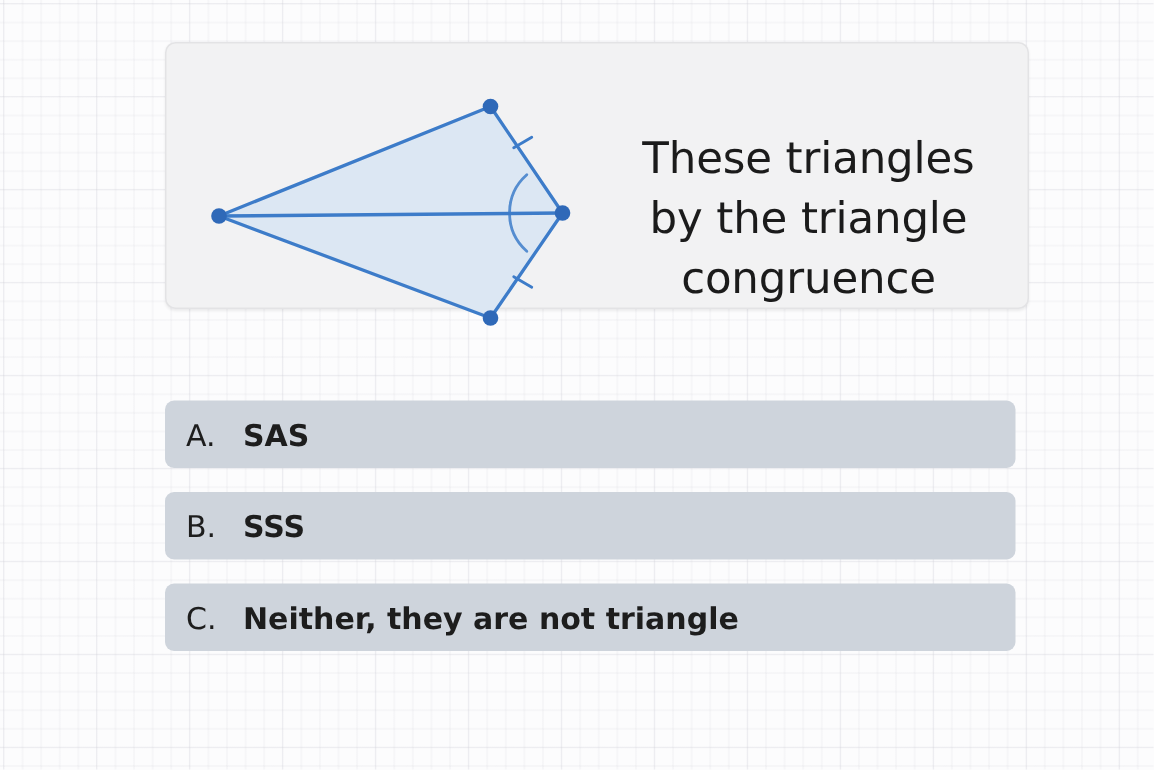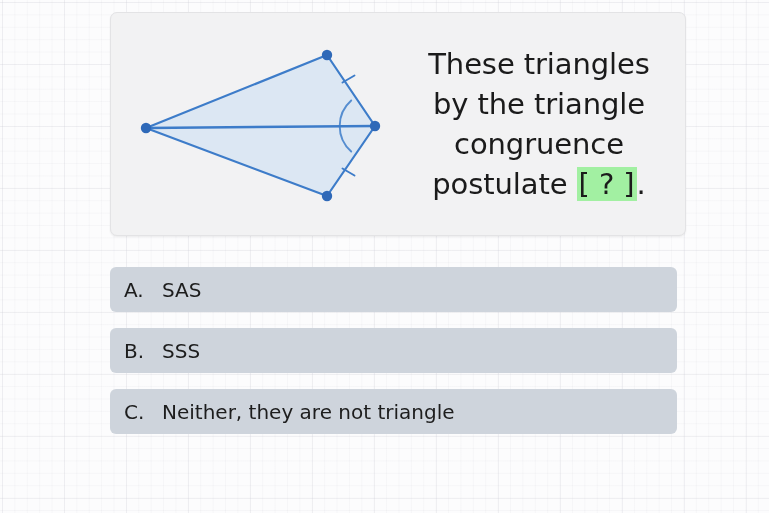--- a/index.html
+++ b/index.html
@@ -37,31 +37,31 @@
   #stage {
     position: absolute;
     inset: 0;
     z-index: 1;
   }
 
   
   #question-card {
     position: absolute;
     left: 110px;
-    top: 12px;
+    top: 28px;
     width: 576px;
-    height: 224px;
+    height: 178px;
     background: #f2f2f3;
     border: 1px solid #e3e3e5;
     border-radius: 7px;
     box-shadow: 0 1px 2px rgba(0,0,0,0.07);
     box-sizing: border-box;
     display: flex;
     flex-direction: row;
-    align-items: center;
+    align-items: flex-end;
   }
 
   #figure-pane {
     width: 290px;
     height: 100%;
     position: relative;
     flex: none;
   }
   #figure-pane svg {
     position: absolute;
@@ -101,20 +101,21 @@
   #option-row-a { top: 267px; }
   #option-row-b { top: 328px; }
   #option-row-c { top: 389px; }
 
   .option-letter {
     width: 38px;
     flex: none;
   }
   .option-label {
     flex: 1 1 auto;
+    font-weight: bold;
   }
 </style>
 </head>
 <body>
 
 <div id="grid-bg"></div>
 
 <div id="stage">
 
   <div id="question-card">
@@ -138,21 +139,20 @@
         <circle cx="216" cy="42" r="5.2" fill="#2f69b8"></circle>
         <circle cx="264" cy="113" r="5.2" fill="#2f69b8"></circle>
         <circle cx="216" cy="183" r="5.2" fill="#2f69b8"></circle>
       </svg>
     </div>
 
     <div id="question-text">
       <div>These triangles</div>
       <div>by the triangle</div>
       <div>congruence</div>
-      <div><span>postulate </span><span class="blank">[ ? ]</span><span>.</span></div>
     </div>
   </div>
 
   <div class="option-row" id="option-row-a">
     <span class="option-letter">A.</span>
     <span class="option-label">SAS</span>
   </div>
 
   <div class="option-row" id="option-row-b">
     <span class="option-letter">B.</span>

